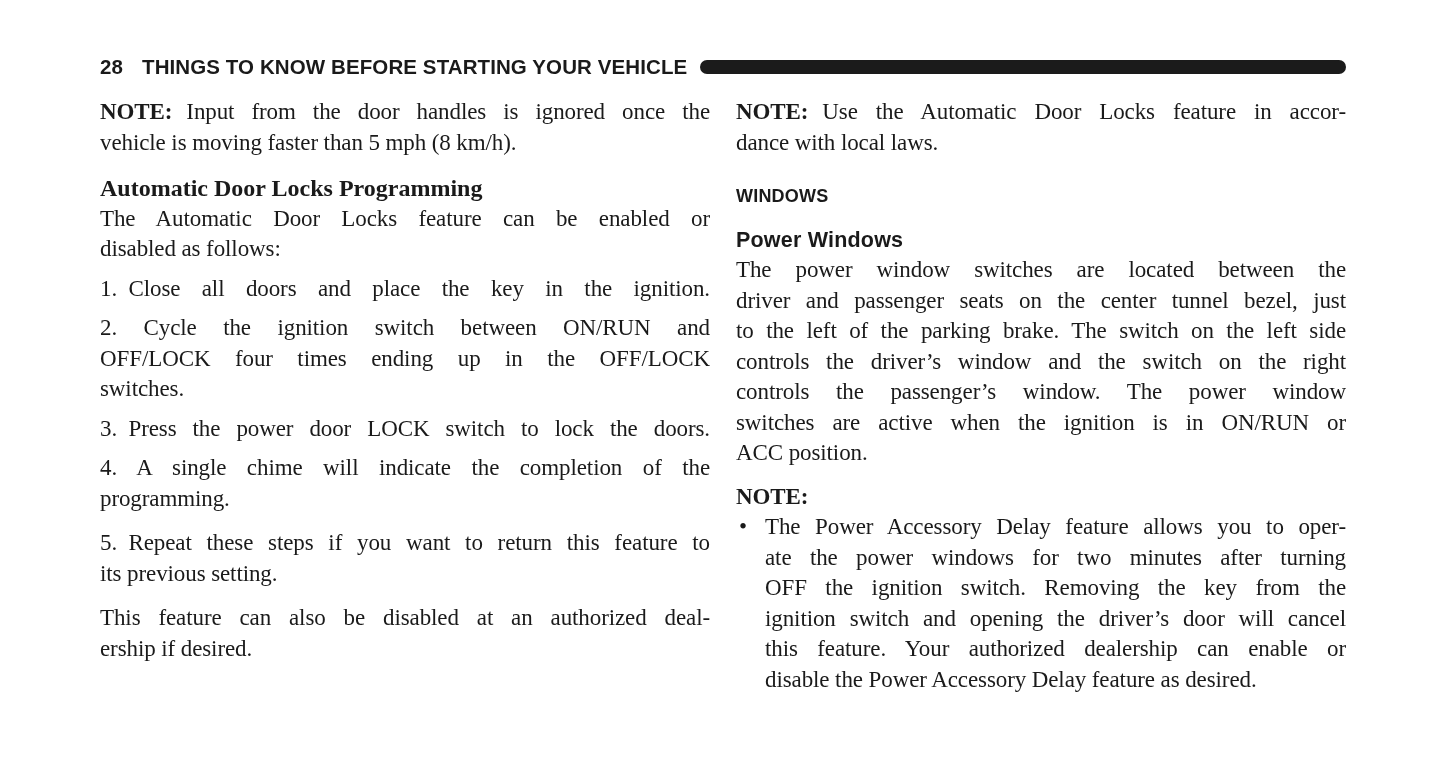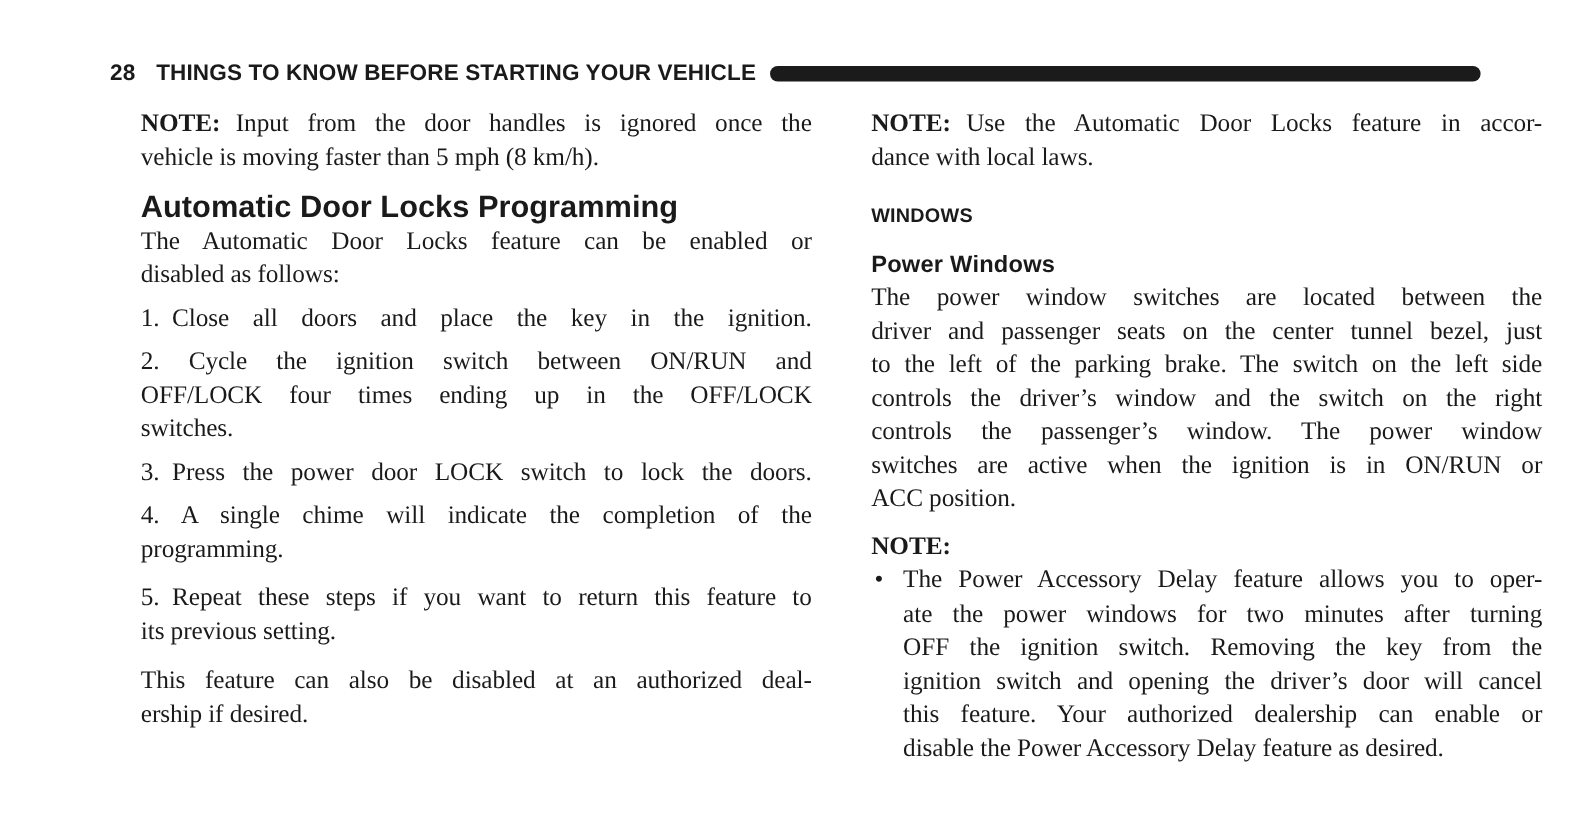--- a/index.html
+++ b/index.html
@@ -15,32 +15,32 @@
   .header {
     display:flex; align-items:center; white-space:nowrap;
     font-family:"Liberation Sans", sans-serif; font-weight:bold;
     font-size:20.5px; letter-spacing:0.1px; margin-bottom:18px;
   }
   .htitle { margin-left:19px; }
   .hbar { flex:1 1 auto; height:14px; background:#1b1b1b; margin-left:13px; }
 
   
   .cols { display:flex; gap:26px; align-items:flex-start; }
-  .col { width:610px; flex:0 0 610px;margin-left:28px; }
+  .col { width:610px; flex:0 0 610px; }
 
   
   .para { font-size:23px; line-height:30.5px; letter-spacing:-0.1px; }
   .line { display:block; white-space:nowrap; }
   .jline { text-align:justify; text-align-last:justify; text-justify:inter-word; }
   .lline { text-align:left; text-align-last:left; }
   .nlabel { font-weight:bold; margin-right:14px; }
 
   .serifhead {
-    font-family:Liberation Sans, sans-serif; font-weight:bold;
-    font-size:28px; line-height:30.5px; margin-top:15px;
+    font-family:Liberation Serif, serif; font-weight:bold;
+    font-size:24px; line-height:30.5px; margin-top:15px;
   }
   .sanshead1 {
     font-family:"Liberation Sans", sans-serif; font-weight:bold;
     font-size:18px; line-height:30px; margin-top:23px; letter-spacing:0.2px;
   }
   .sanshead2 {
     font-family:"Liberation Sans", sans-serif; font-weight:bold;
     font-size:21.5px; line-height:29px; margin-top:15px; letter-spacing:0.2px;
   }
   .gap-sm { margin-top:9px; }

